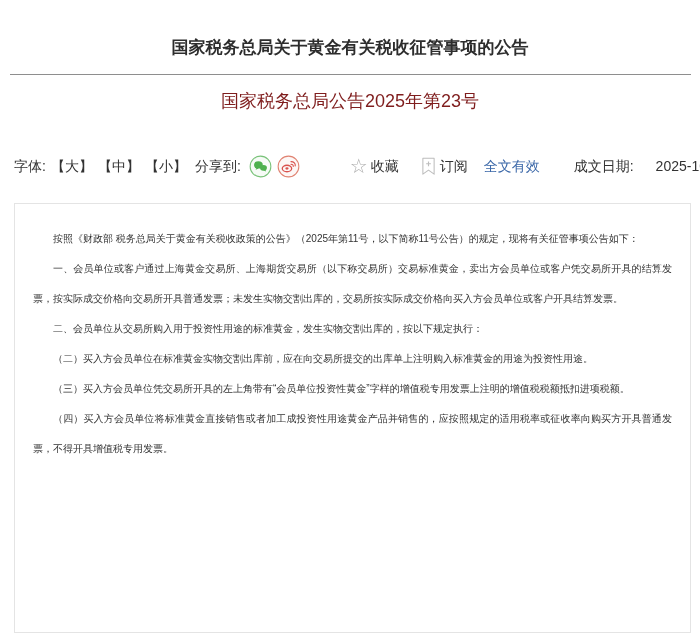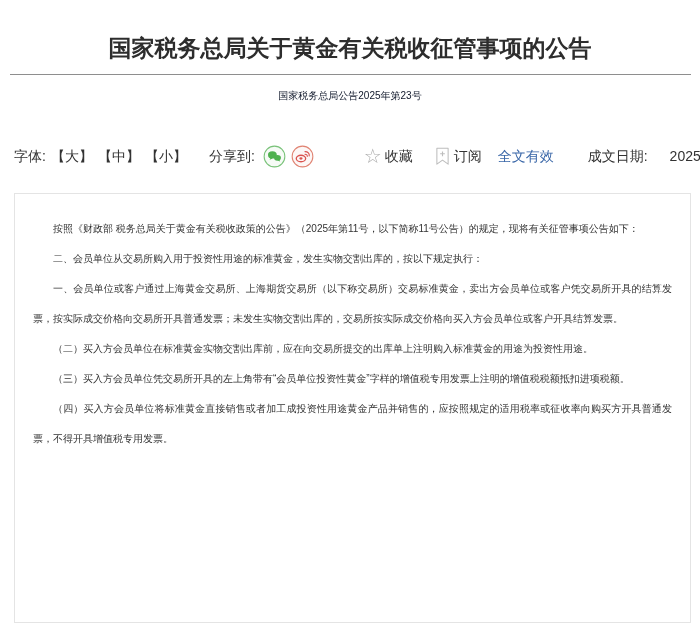--- a/index.html
+++ b/index.html
@@ -2,33 +2,33 @@
 <html><head>
 <meta charset="utf-8">
 <style>
   html,body{margin:0;padding:0;}
   body{
     width:700px;height:634px;overflow:hidden;background:#ffffff;
     font-family:"Liberation Sans","DejaVu Sans",sans-serif;
     color:#333333;
   }
   .title{
-    font-size:23px;font-weight:bold;color:#2d2d2d;
+    font-size:17px;font-weight:bold;color:#2d2d2d;
     text-align:center;margin:37px 30px 0;line-height:22px;
   }
   .divider{border-top:1px solid #8e8e8e;margin:15px 9px 0 10px;height:0;}
-  .doc-number{margin-top:14px;text-align:center;font-size:10px;color:#0f172a;}
+  .doc-number{margin-top:14px;text-align:center;font-size:18px;color:#7f1d1d;}
   .toolbar{
     margin-top:40px;height:27px;display:flex;align-items:center;
     padding-left:14px;font-size:14px;color:#333;white-space:nowrap;
   }
   .tb-label{color:#333;}
   .font-sizes{display:inline-flex;}
   .font-sizes a{margin-left:5px;color:#333;text-decoration:none;cursor:pointer;}
-  .share-label{margin-left:22px;}
+  .share-label{margin-left:8px;}
   .icon{display:inline-flex;align-items:center;cursor:pointer;}
   .icon.wechat{margin-left:8px;}
   .icon.weibo{margin-left:5px;}
   .tb-action{display:inline-flex;align-items:center;cursor:pointer;color:#333;}
   .tb-action.fav{margin-left:50px;}
   .tb-action.sub{margin-left:22px;}
   .star{font-size:20px;color:#adadad;line-height:1;margin-right:3px;position:relative;top:-1px;}
   .sub svg{margin-right:4px;}
   .validity{margin-left:16px;color:#3a67a8;text-decoration:none;cursor:pointer;}
   .date{margin-left:34px;color:#333;}
@@ -100,21 +100,21 @@
     <a class="validity">全文有效</a>
 
     <span class="date">
       <span class="lbl">成文日期:</span><span>2025-10-29</span>
     </span>
   </div>
 
   <div class="content-box">
     <div>
         <p class="para">按照《财政部 税务总局关于黄金有关税收政策的公告》（2025年第11号，以下简称11号公告）的规定，现将有关征管事项公告如下：</p>
+        <p class="para">一、会员单位或客户通过上海黄金交易所、上海期货交易所（以下称交易所）交易标准黄金，卖出方会员单位或客户凭交易所开具的结算发票，按实际成交价格向交易所开具普通发票；未发生实物交割出库的，交易所按实际成交价格向买入方会员单位或客户开具结算发票。</p>
         <p class="para">二、会员单位从交易所购入用于投资性用途的标准黄金，发生实物交割出库的，按以下规定执行：</p>
-        <p class="para">一、会员单位或客户通过上海黄金交易所、上海期货交易所（以下称交易所）交易标准黄金，卖出方会员单位或客户凭交易所开具的结算发票，按实际成交价格向交易所开具普通发票；未发生实物交割出库的，交易所按实际成交价格向买入方会员单位或客户开具结算发票。</p>
         <p class="para">（二）买入方会员单位在标准黄金实物交割出库前，应在向交易所提交的出库单上注明购入标准黄金的用途为投资性用途。</p>
         <p class="para">（三）买入方会员单位凭交易所开具的左上角带有“会员单位投资性黄金”字样的增值税专用发票上注明的增值税税额抵扣进项税额。</p>
         <p class="para">（四）买入方会员单位将标准黄金直接销售或者加工成投资性用途黄金产品并销售的，应按照规定的适用税率或征收率向购买方开具普通发票，不得开具增值税专用发票。</p>
       </div>
   </div>
 
 </div>
 
 </body></html>

